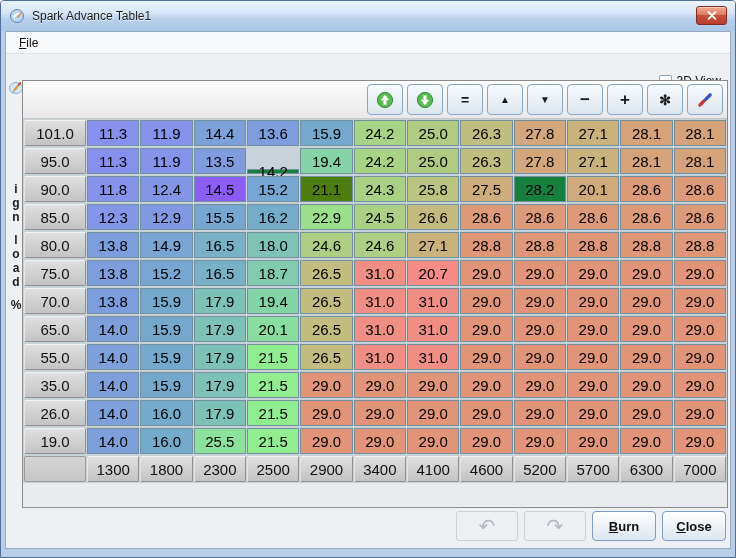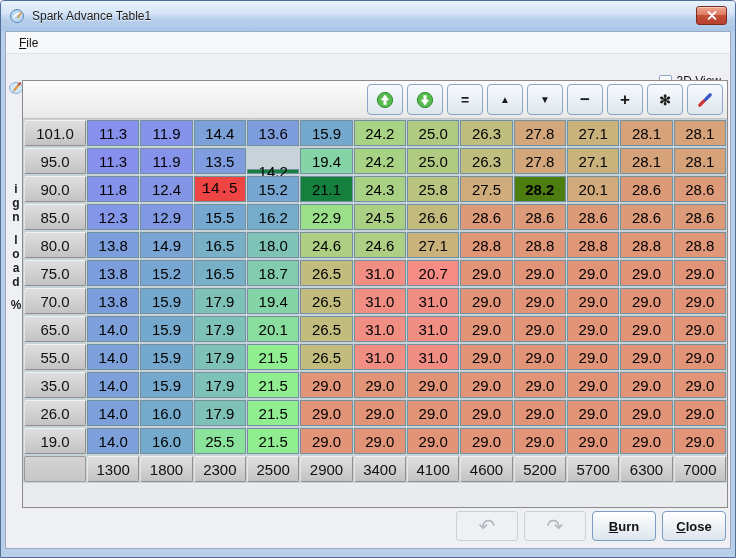--- a/index.html
+++ b/index.html
@@ -252,27 +252,27 @@
             <div class="cell" style="background: rgb(168, 210, 132);">24.2</div>
             <div class="cell" style="background: rgb(177, 202, 130);">25.0</div>
             <div class="cell" style="background: rgb(192, 190, 127);">26.3</div>
             <div class="cell" style="background: rgb(211, 167, 123);">27.8</div>
             <div class="cell" style="background: rgb(202, 178, 125);">27.1</div>
             <div class="cell" style="background: rgb(214, 162, 122);">28.1</div>
             <div class="cell" style="background: rgb(214, 162, 122);">28.1</div>
             <div class="hdrcell">90.0</div>
             <div class="cell" style="background: rgb(134, 147, 234);">11.8</div>
             <div class="cell" style="background: rgb(131, 150, 230);">12.4</div>
-            <div class="cell" style="background: #ef4444; font-family: Liberation Mono, monospace;">14.5</div>
+            <div class="cell" style="background: #8b5cf6;">14.5</div>
             <div class="cell" style="background: rgb(119, 166, 210);">15.2</div>
-            <div class="cell" style="background: #15803d;">21.1</div>
+            <div class="cell" style="background: #4d7c0f;">21.1</div>
             <div class="cell" style="background: rgb(169, 209, 132);">24.3</div>
             <div class="cell" style="background: rgb(186, 195, 128);">25.8</div>
             <div class="cell" style="background: rgb(207, 172, 124);">27.5</div>
-            <div class="cell" style="background: #4d7c0f; font-weight: bold;">28.2</div>
+            <div class="cell" style="background: #15803d;">28.2</div>
             <div class="cell" style="background: rgb(208, 170, 123);">20.1</div>
             <div class="cell" style="background: rgb(221, 154, 121);">28.6</div>
             <div class="cell" style="background: rgb(221, 154, 121);">28.6</div>
             <div class="hdrcell">85.0</div>
             <div class="cell" style="background: rgb(132, 150, 231);">12.3</div>
             <div class="cell" style="background: rgb(129, 153, 226);">12.9</div>
             <div class="cell" style="background: rgb(118, 167, 208);">15.5</div>
             <div class="cell" style="background: rgb(117, 172, 202);">16.2</div>
             <div class="cell" style="background: rgb(156, 223, 138);">22.9</div>
             <div class="cell" style="background: rgb(171, 207, 131);">24.5</div>

